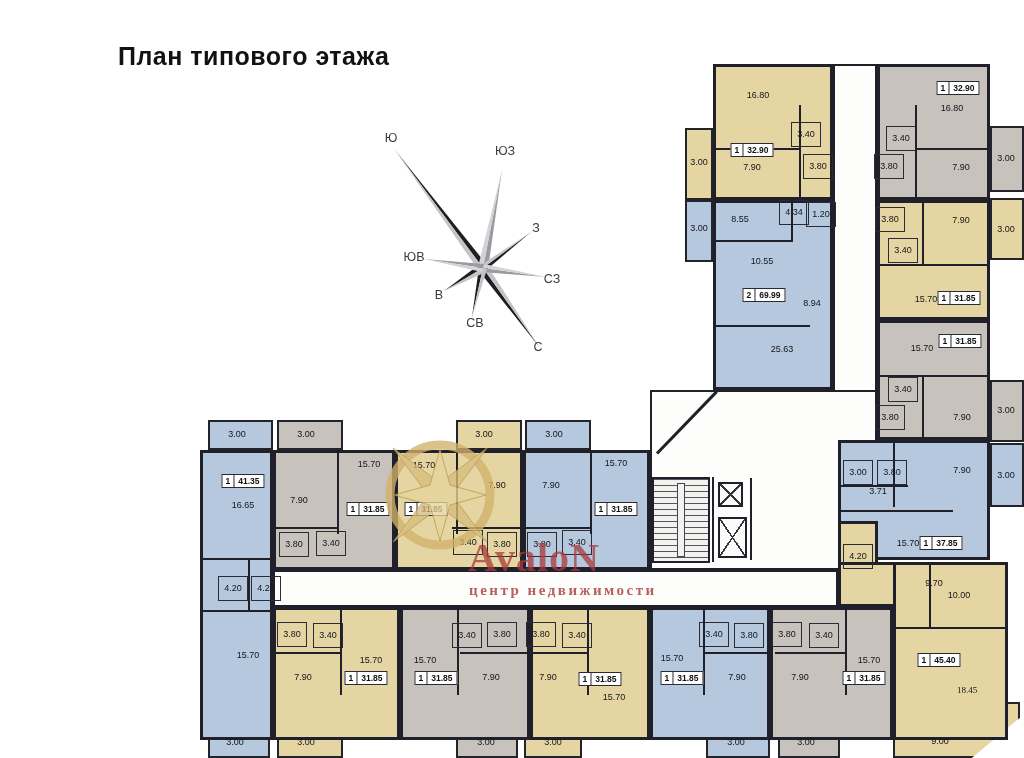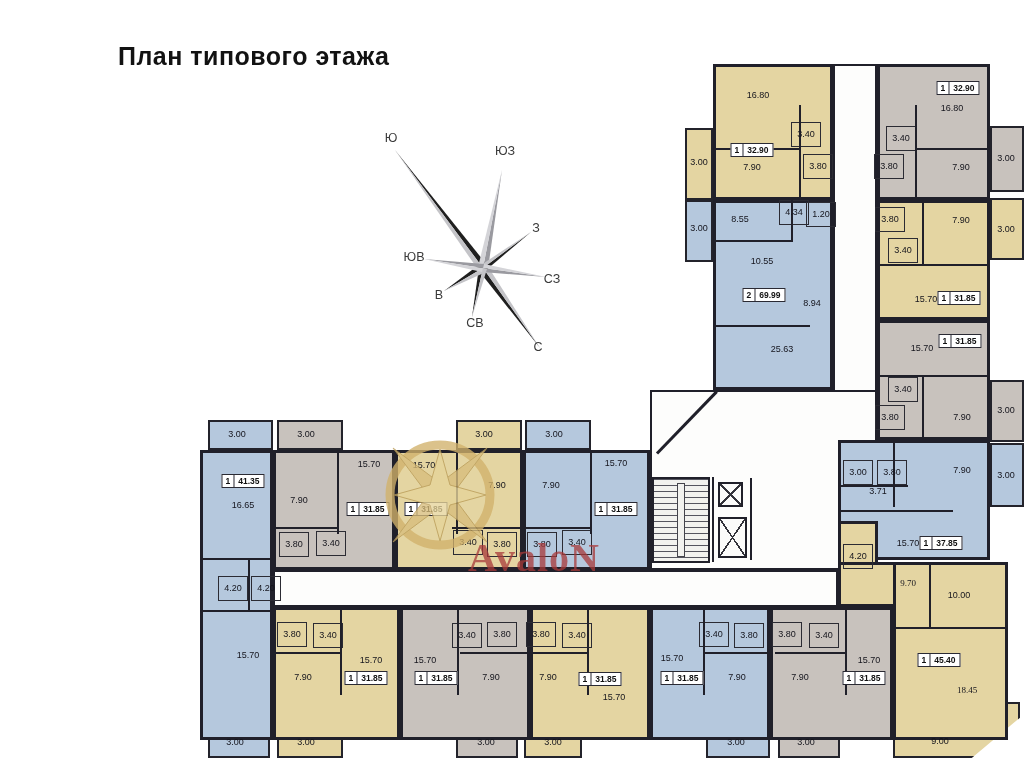--- a/index.html
+++ b/index.html
@@ -144,21 +144,21 @@
     <div class="rlabel" style="left: 908px; top: 543px;">15.70</div>
     <div class="badge" style="left: 941px; top: 543px;">
       <span class="r">1</span>
       <span class="a">37.85</span>
     </div>
     <div class="reg" style="left: 838px; top: 521px; width: 40px; height: 48px; background: rgb(228, 213, 162);"></div>
     <div class="reg" style="left: 838px; top: 562px; width: 91px; height: 45px; background: rgb(228, 213, 162);"></div>
     <div class="reg" style="left: 893px; top: 562px; width: 115px; height: 178px; background: rgb(228, 213, 162);"></div>
     <div class="cell" style="left: 843px; top: 544px; width: 30px; height: 25px;"></div>
     <div class="rlabel" style="left: 858px; top: 556px;">4.20</div>
-    <div class="rlabel" style="left: 908px; top: 583px; font-family: Liberation Serif, serif;">9.70</div>
+    <div class="rlabel" style="left: 934px; top: 583px;">9.70</div>
     <div class="rlabel" style="left: 959px; top: 595px;">10.00</div>
     <div class="rlabel" style="left: 967px; top: 690px; font-family: Liberation Serif, serif;">18.45</div>
     <div class="badge" style="left: 939px; top: 660px;">
       <span class="r">1</span>
       <span class="a">45.40</span>
     </div>
     <div class="reg" style="left: 200px; top: 450px; width: 73px; height: 290px; background: rgb(181, 200, 221);"></div>
     <div class="rlabel" style="left: 243px; top: 505px;">16.65</div>
     <div class="cell" style="left: 218px; top: 576px; width: 30px; height: 25px;"></div>
     <div class="rlabel" style="left: 233px; top: 588px;">4.20</div>
@@ -330,13 +330,14 @@
   <polygon points="54,134 113,143 112,147" fill="#d4d4d8"></polygon>
 </svg>
 
 <div id="watermark">
   <svg id="wm-star" width="145" height="145" viewBox="0 0 145 145">
     <circle cx="72" cy="72" r="50" fill="none" stroke="#d2b26b" stroke-width="9"></circle>
     <polygon points="72,60 119,25 84,72 119,119 72,84 25,119 60,72 25,25" fill="#d8bd7c" stroke="#b89a55" stroke-width="1"></polygon>
     <polygon points="72,26 82,62 118,72 82,82 72,118 62,82 26,72 62,62" fill="#e6d49a" stroke="#b89a55" stroke-width="1"></polygon>
   </svg>
   <div id="wm-brand">AvaloN</div>
+  <div id="wm-sub">центр недвижимости</div>
 </div>
 
 </body></html>

